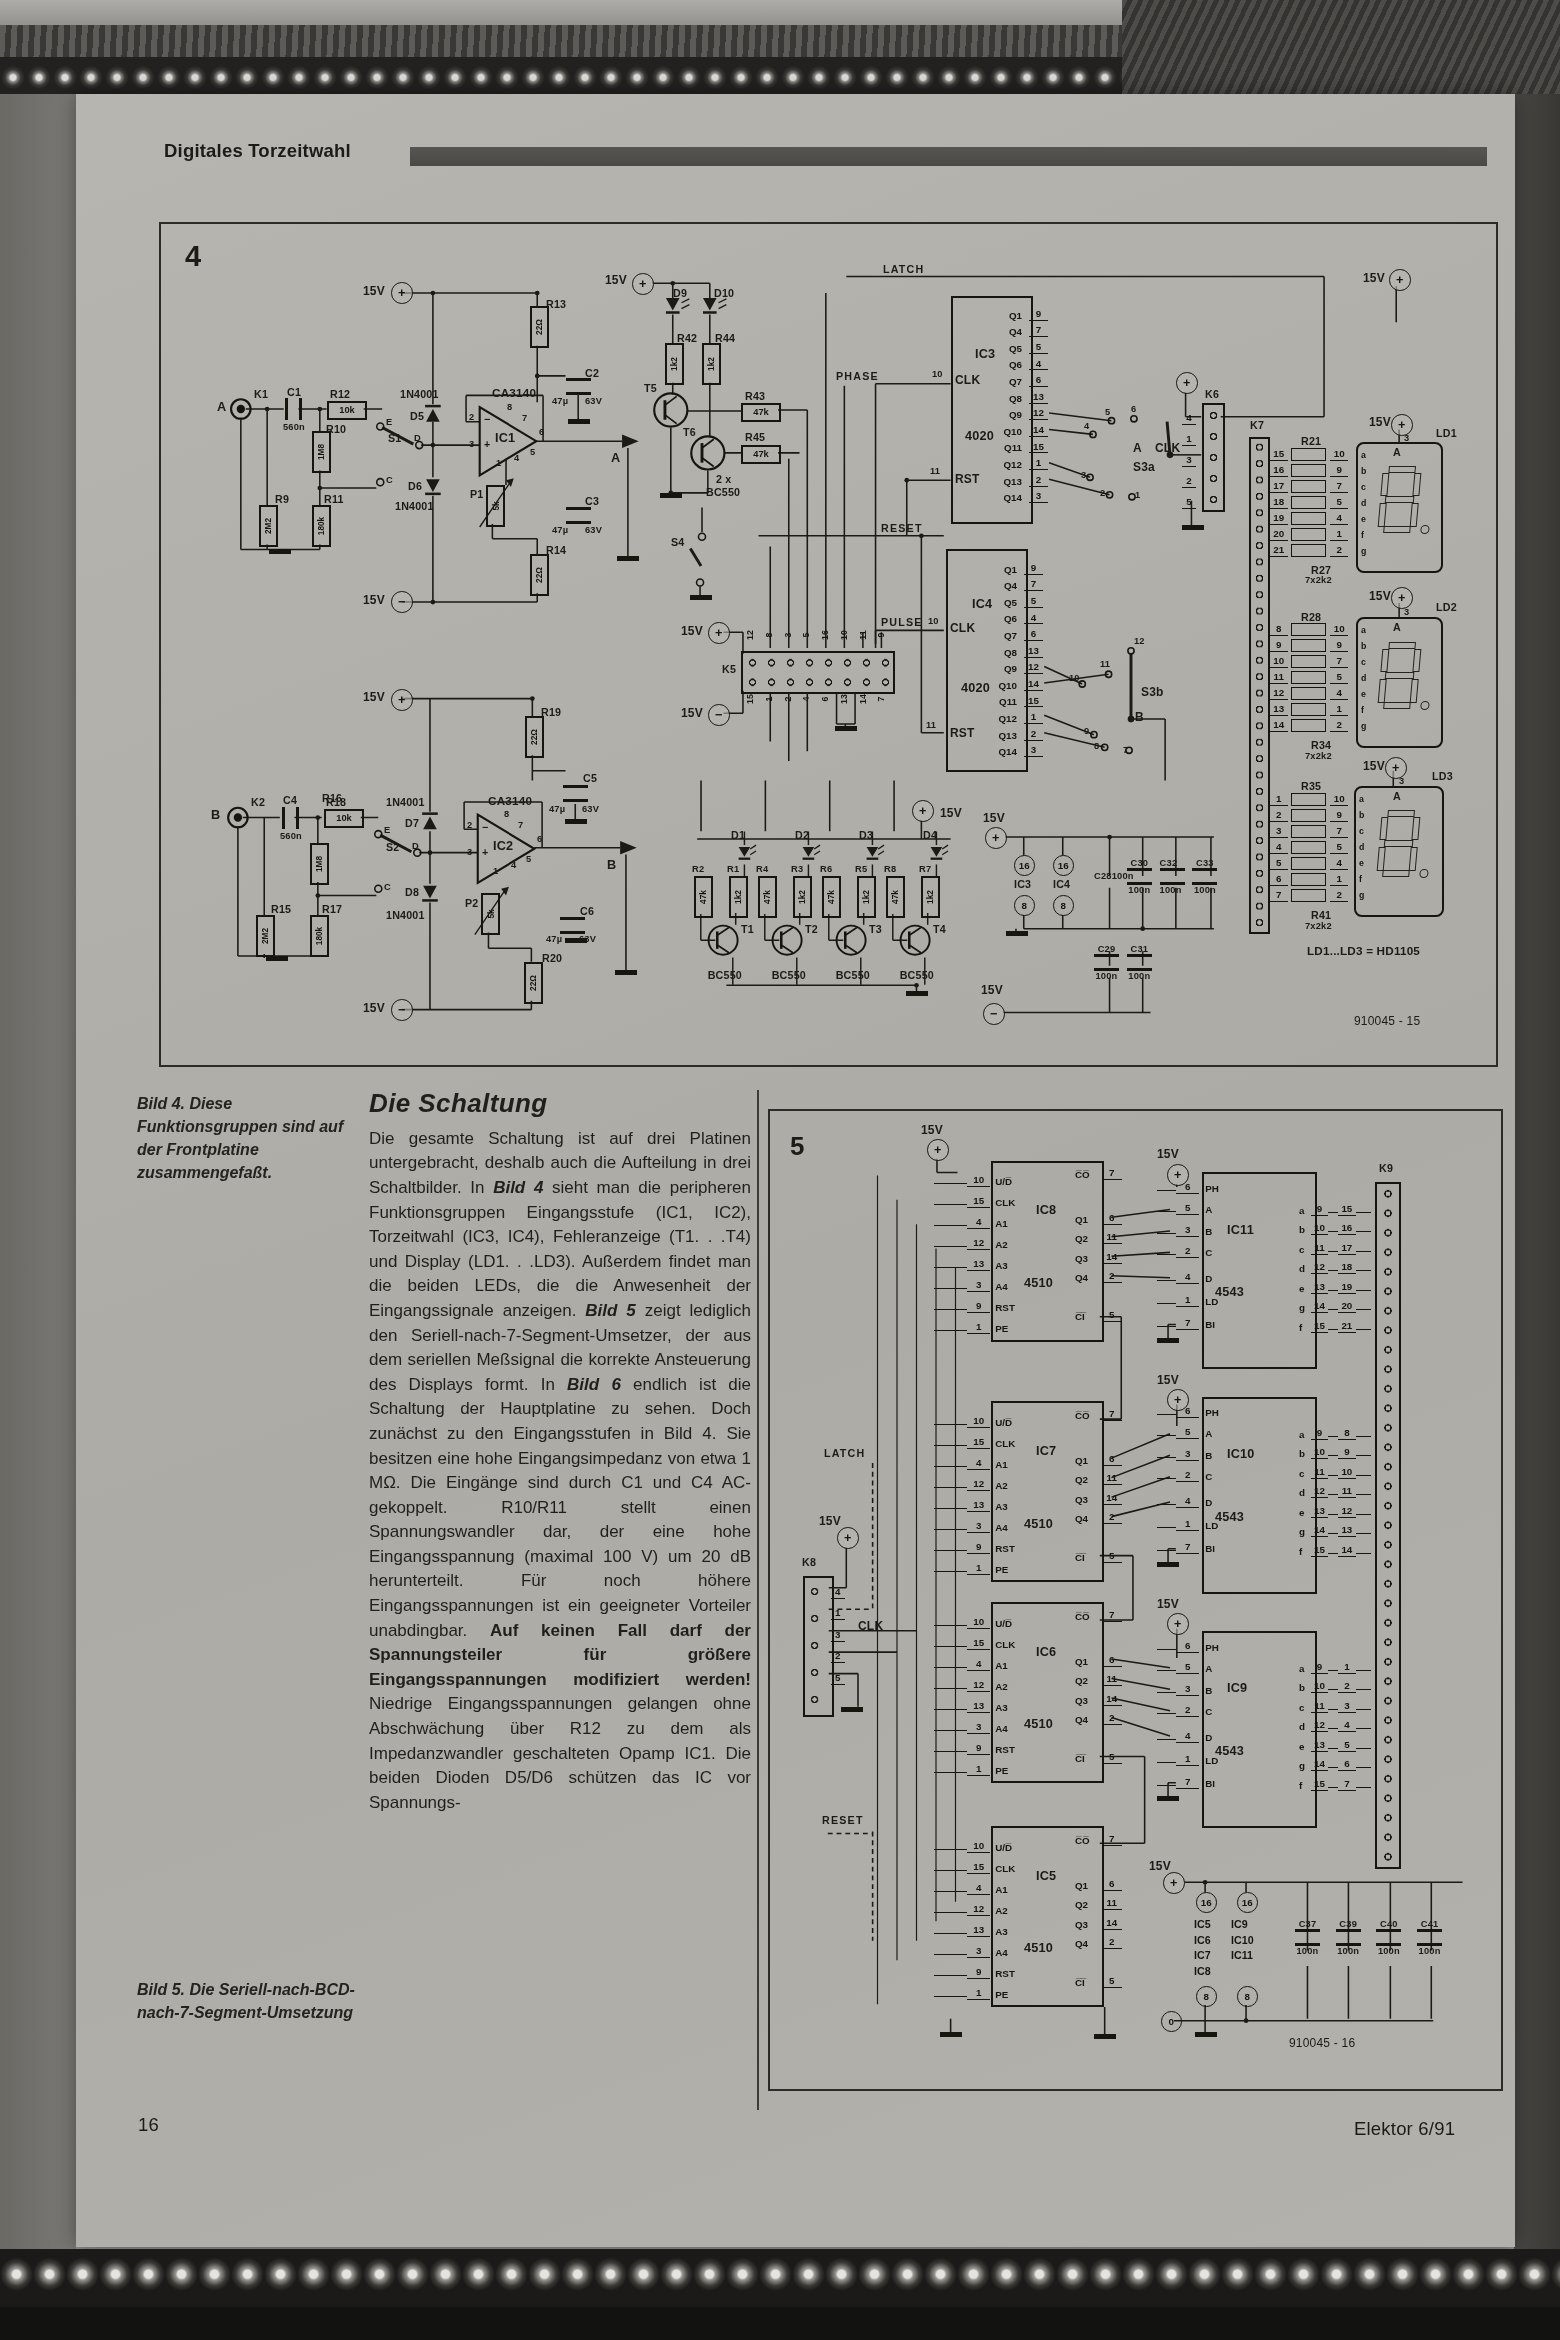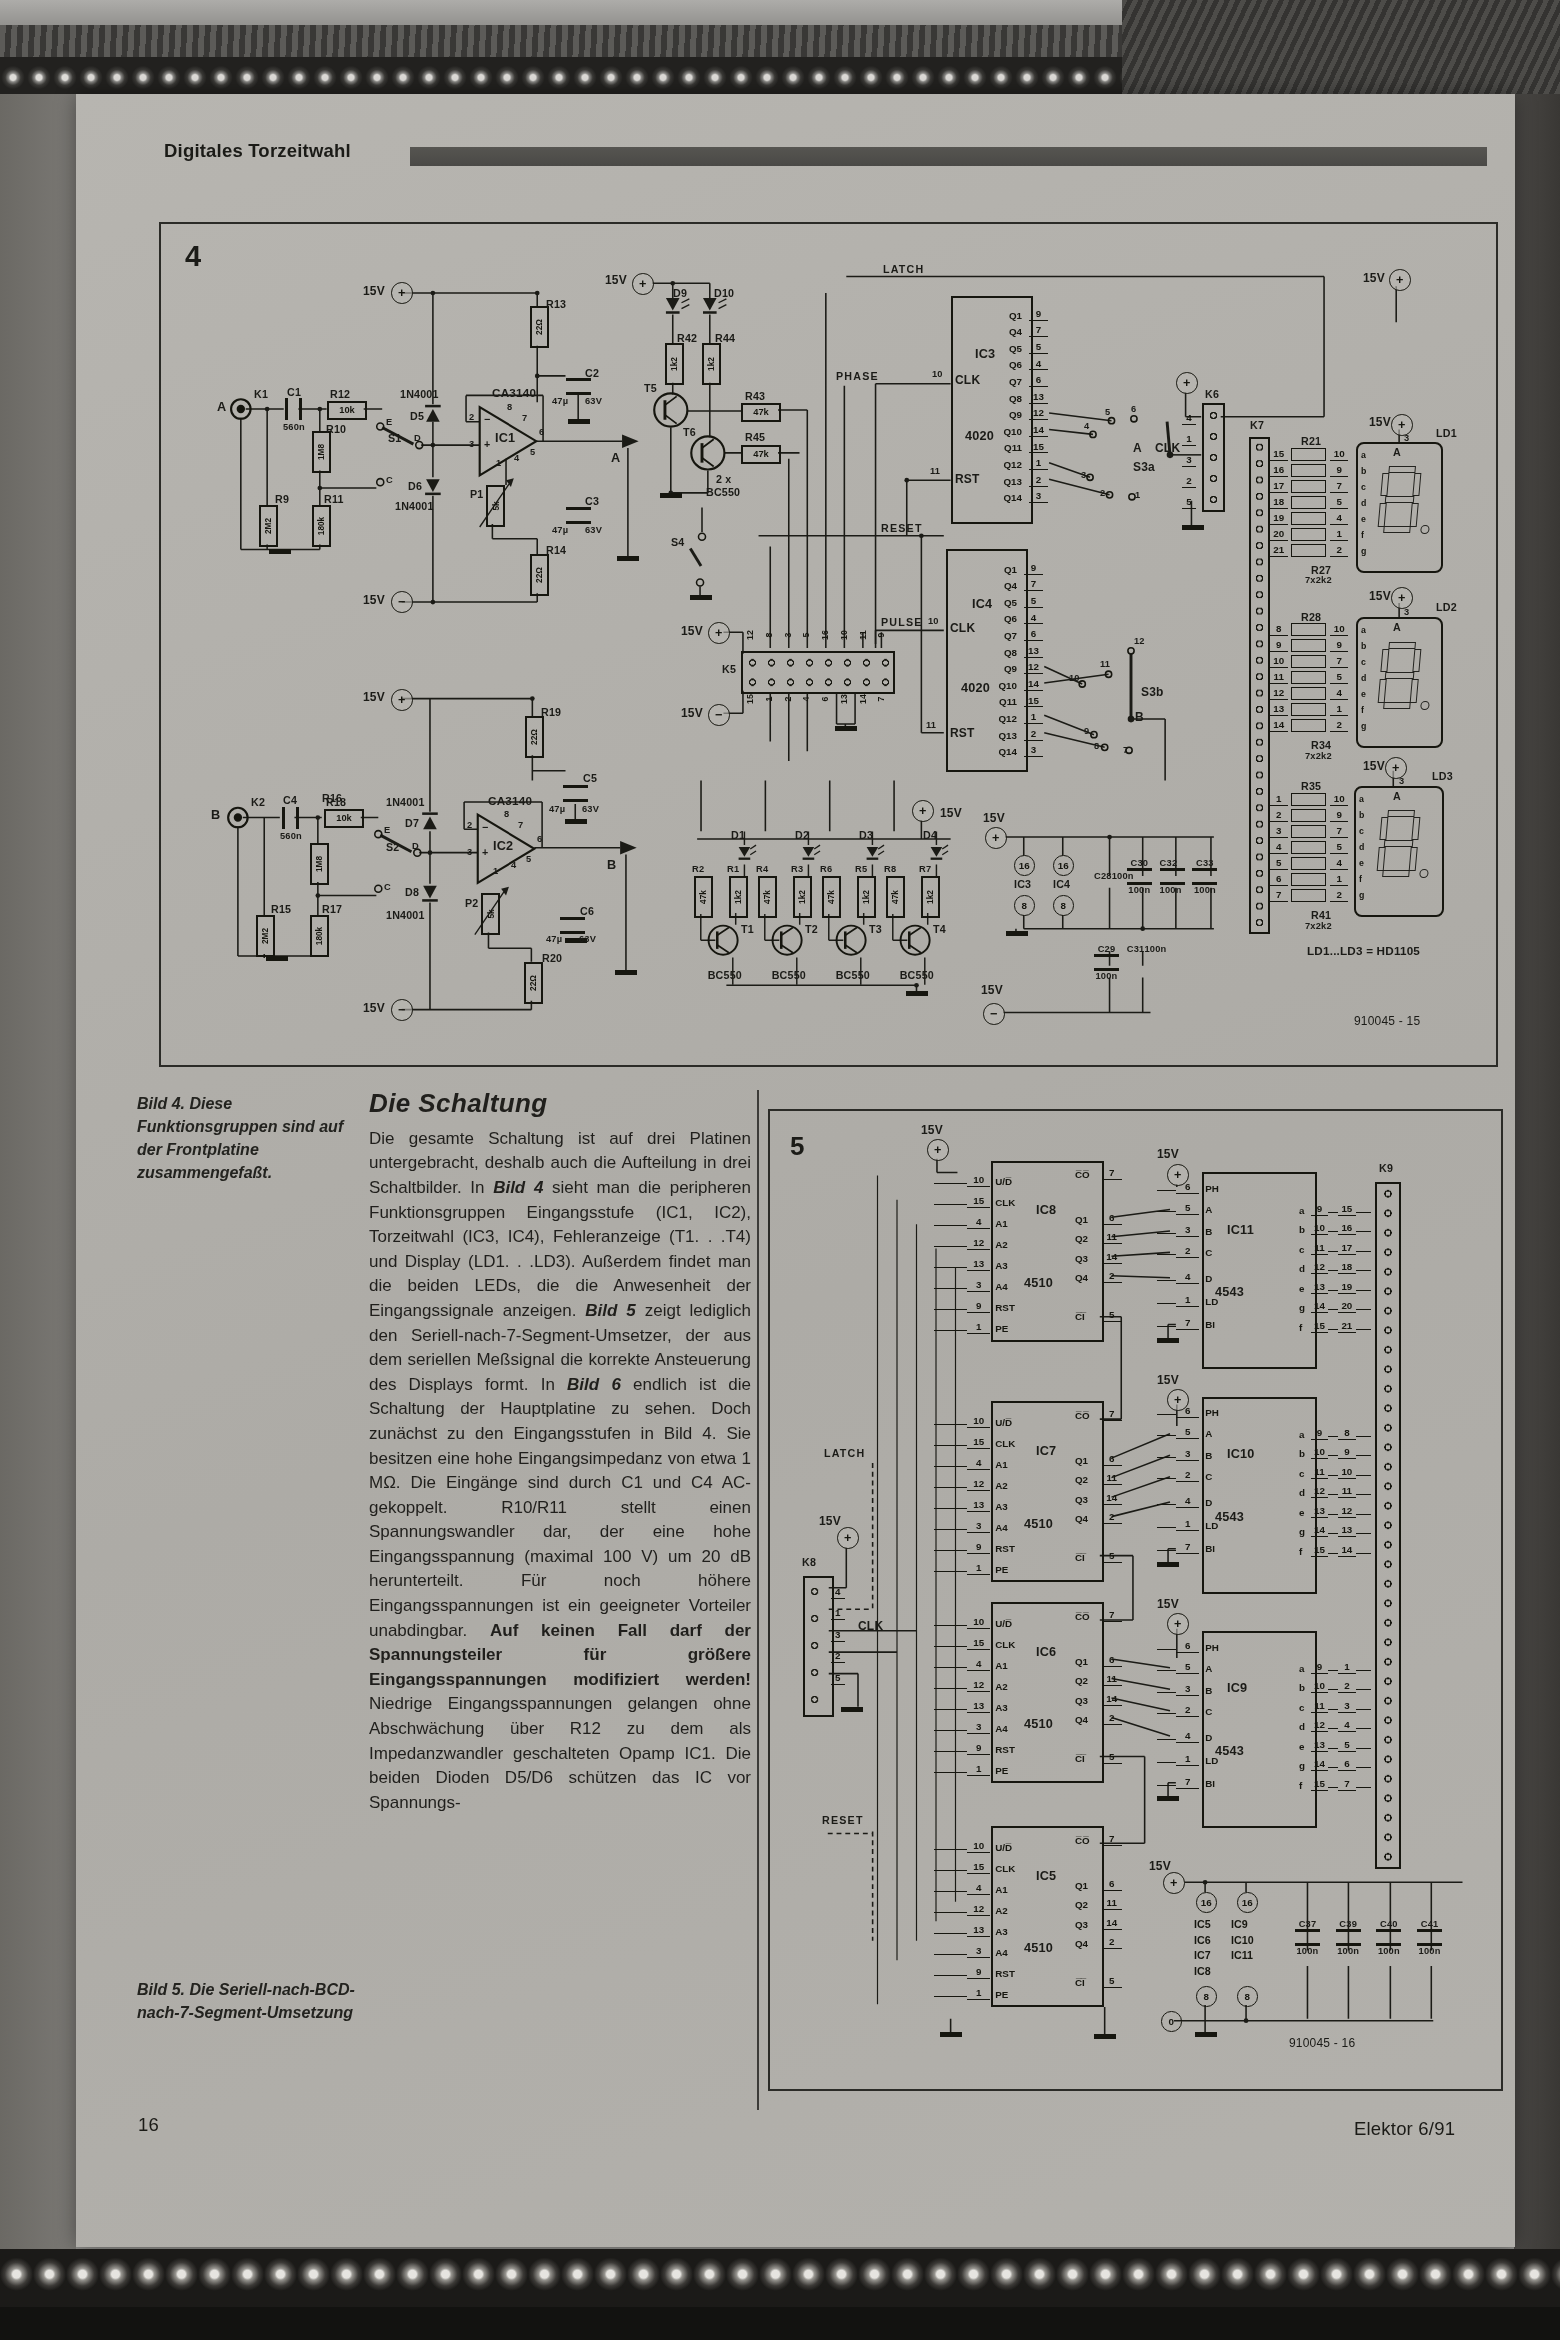--- a/index.html
+++ b/index.html
@@ -824,21 +824,21 @@
       <div class="cap"></div>
       <span class="t sm" style="position:static">100n</span>
     </div>
   </div>
 <div class="box" style="left:1094px;top:944px;display:flex;gap:7.8px">
     <div style="width:25px;display:flex;flex-direction:column;align-items:center">
       <span class="t sm" style="position:static">C29</span>
       <div class="cap"></div>
       <span class="t sm" style="position:static">100n</span>
     </div>
-    <div style="width:25px;display:flex;flex-direction:row;">
+    <div style="width:25px;display:flex;flex-direction:column;align-items:center">
       <span class="t sm" style="position:static">C31</span>
       <div class="cap"></div>
       <span class="t sm" style="position:static">100n</span>
     </div>
   </div>
 <div class="t md" style="left:981px;top:983px">15V</div>
 <div class="box vcc" style="left:983px;top:1003px">
     <span>−</span>
   </div>
 

